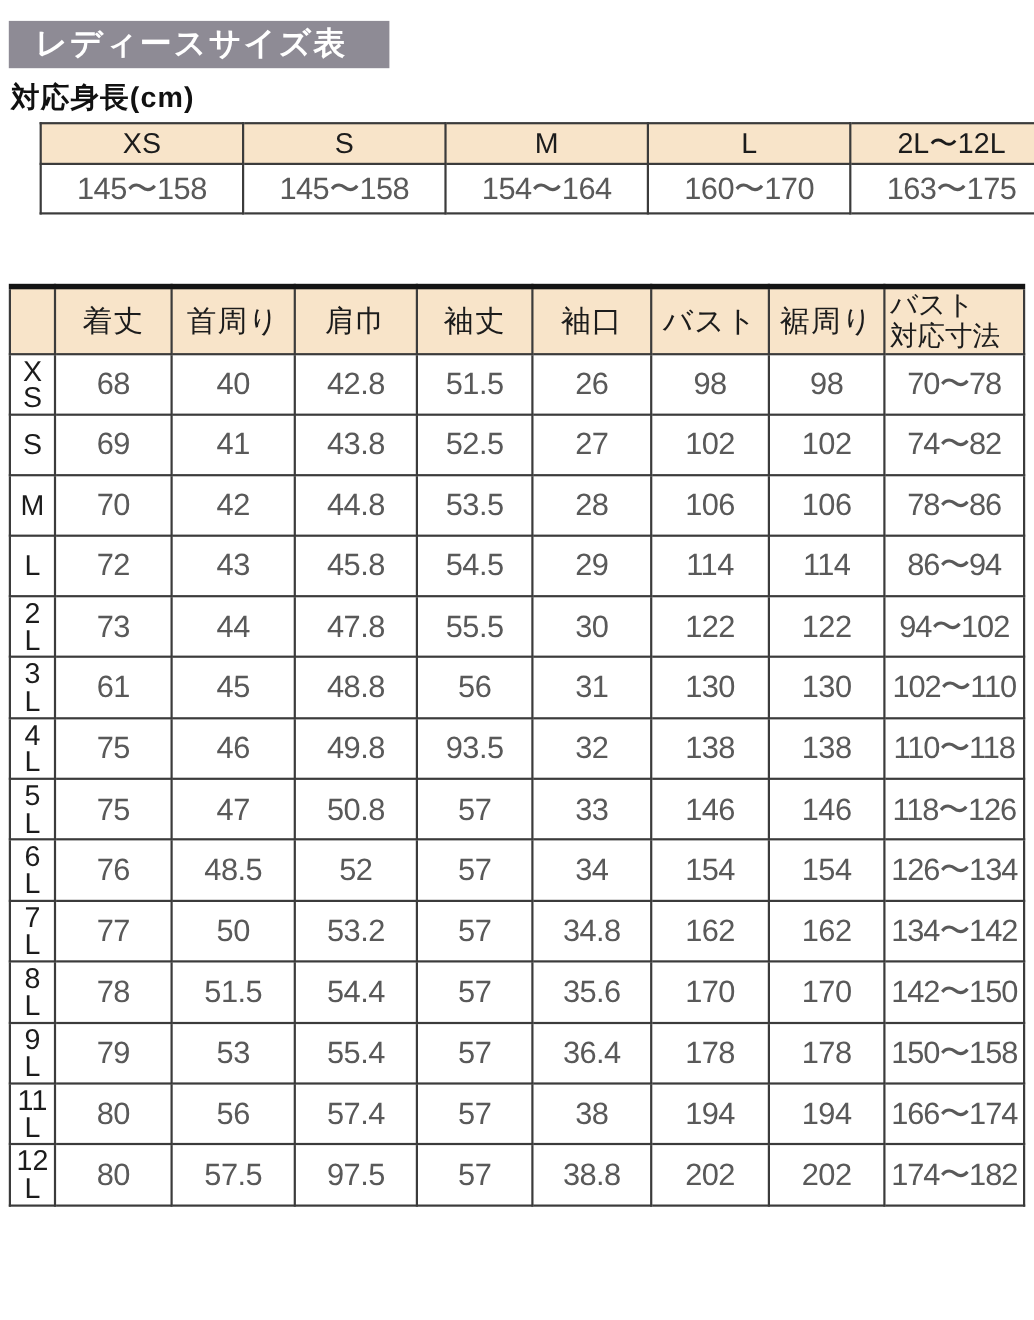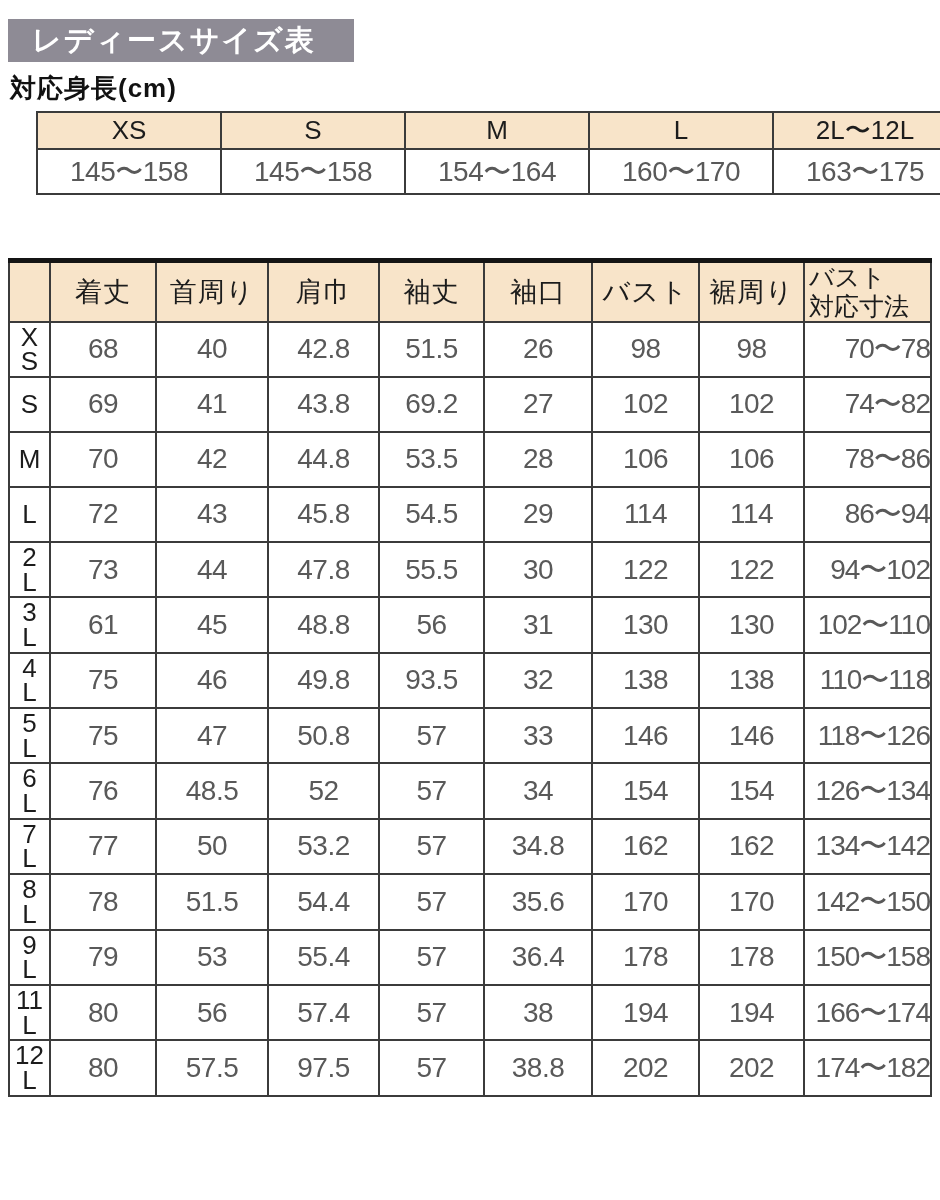--- a/index.html
+++ b/index.html
@@ -50,21 +50,21 @@
   }
   .size-table thead th.corner{background:var(--header-bg);}
   .size-table thead th.last-col{
     text-align:left;font-size:25px;line-height:1.14;padding-left:4px;letter-spacing:0;
   }
   .size-table td{height:55px;font-size:28px;color:var(--value);letter-spacing:-0.5px;}
   .size-table td.row-label{
     font-size:26px;color:var(--label);line-height:0.95;
     letter-spacing:0;padding:2px 0;
   }
-  .size-table td.range-col{letter-spacing:-1px;text-align:right;}
+  .size-table td.range-col{letter-spacing:-1px;}
 </style>
 </head>
 <body>
 
 <div class="page">
 
   <div class="title-bar">
     <span>レディースサイズ表</span>
   </div>
 
@@ -126,21 +126,21 @@
           <td>26</td>
           <td>98</td>
           <td>98</td>
           <td class="range-col">70〜78</td>
         </tr>
         <tr>
           <td class="row-label">S</td>
           <td>69</td>
           <td>41</td>
           <td>43.8</td>
-          <td>69.2</td>
+          <td>52.5</td>
           <td>27</td>
           <td>102</td>
           <td>102</td>
           <td class="range-col">74〜82</td>
         </tr>
         <tr>
           <td class="row-label">M</td>
           <td>70</td>
           <td>42</td>
           <td>44.8</td>

